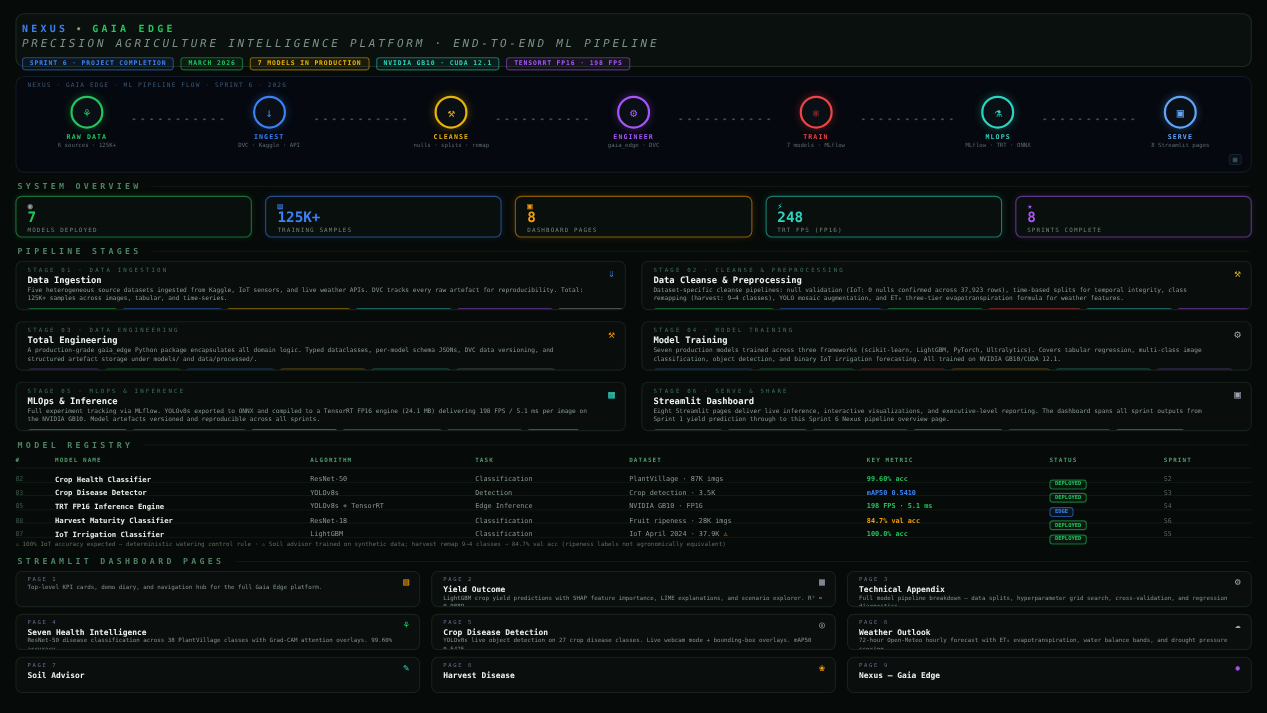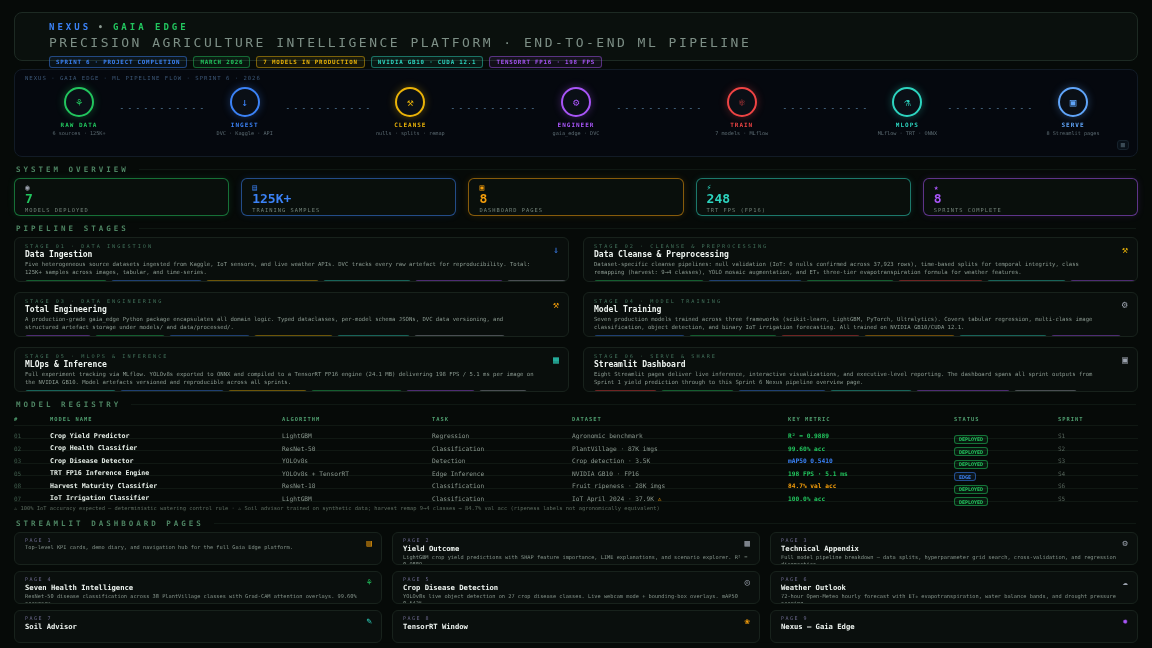--- a/index.html
+++ b/index.html
@@ -8,27 +8,27 @@
     background:#060a08;
     font-family:"DejaVu Sans Mono", monospace;
     color:#e9f1ec;
     padding:12px 14px;
   }
   .panel { border-radius:7px; }
 
   
   .hdr {
     background:#0a100d; border:1px solid #1d2a23; border-radius:8px;
-    padding:9px 34px 8px; height:49px;
+    padding:9px 5px 8px; height:49px;
   }
   .brand-row { display:flex; align-items:baseline; gap:7px; letter-spacing:3px; font-size:9px; font-weight:bold; }
   .brand-blue { color:#3b82f6; }
   .brand-sep { color:#8b9a91; font-size:8px; }
   .brand-green { color:#22c55e; }
-  .hdr-sub { color:#7d8f86; font-size:13px; letter-spacing:2.5px; margin-top:3px; }
+  .hdr-sub { color:#7d8f86; font-size:10px; letter-spacing:2.5px; margin-top:3px;font-style:italic; }
   .badge-row { display:flex; gap:6px; margin-top:6px; }
   .badge {
     font-size:5.8px; font-weight:bold; letter-spacing:0.8px;
     padding:2px 6px; border-radius:3px; border:1px solid; white-space:nowrap;
   }
 
   
   .flow {
     margin-top:8px; background:#05080e; border:1px solid #121b26; border-radius:8px;
     height:88px; padding:5px 10px 0; position:relative;
@@ -324,30 +324,20 @@
       <div>#</div>
       <div>MODEL NAME</div>
       <div>ALGORITHM</div>
       <div>TASK</div>
       <div>DATASET</div>
       <div>KEY METRIC</div>
       <div>STATUS</div>
       <div>SPRINT</div>
     </div>
     <div class="tbl-row">
-      <div class="tbl-num">01</div>
-      <div class="tbl-name">Crop Yield Predictor</div>
-      <div class="tbl-cell">LightGBM</div>
-      <div class="tbl-cell">Regression</div>
-      <div class="tbl-cell">Agronomic benchmark</div>
-      <div class="tbl-metric" style="color: rgb(34, 197, 94);">R² = 0.9889</div>
-      <div><span class="pill" style="color: rgb(34, 197, 94); border-color: rgba(34, 197, 94, 0.533); background: rgba(34, 197, 94, 0.08);">DEPLOYED</span></div>
-      <div class="tbl-sprint">S1</div>
-    </div>
-    <div class="tbl-row">
       <div class="tbl-num">02</div>
       <div class="tbl-name">Crop Health Classifier</div>
       <div class="tbl-cell">ResNet-50</div>
       <div class="tbl-cell">Classification</div>
       <div class="tbl-cell">PlantVillage · 87K imgs</div>
       <div class="tbl-metric" style="color: rgb(34, 197, 94);">99.60% acc</div>
       <div><span class="pill" style="color: rgb(34, 197, 94); border-color: rgba(34, 197, 94, 0.533); background: rgba(34, 197, 94, 0.08);">DEPLOYED</span></div>
       <div class="tbl-sprint">S2</div>
     </div>
     <div class="tbl-row">
@@ -433,21 +423,21 @@
       <div class="page-desc">72-hour Open-Meteo hourly forecast with ET₀ evapotranspiration, water balance bands, and drought pressure scoring.</div>
       <div class="page-icon" style="color: rgb(156, 163, 175);">☁</div>
     </div>
     <div class="page-card">
       <div class="page-eyebrow">PAGE 7</div>
       <div class="page-title">Soil Advisor</div>
       <div class="page-icon" style="color: rgb(45, 212, 191);">✎</div>
     </div>
     <div class="page-card">
       <div class="page-eyebrow">PAGE 8</div>
-      <div class="page-title">TensorRT Window</div>
+      <div class="page-title">Harvest Disease</div>
       <div class="page-icon" style="color: rgb(245, 158, 11);">❀</div>
     </div>
     <div class="page-card">
       <div class="page-eyebrow">PAGE 9</div>
       <div class="page-title">Nexus — Gaia Edge</div>
       <div class="page-icon" style="color: rgb(168, 85, 247);">✹</div>
     </div>
   </div>
 
 </body></html>

